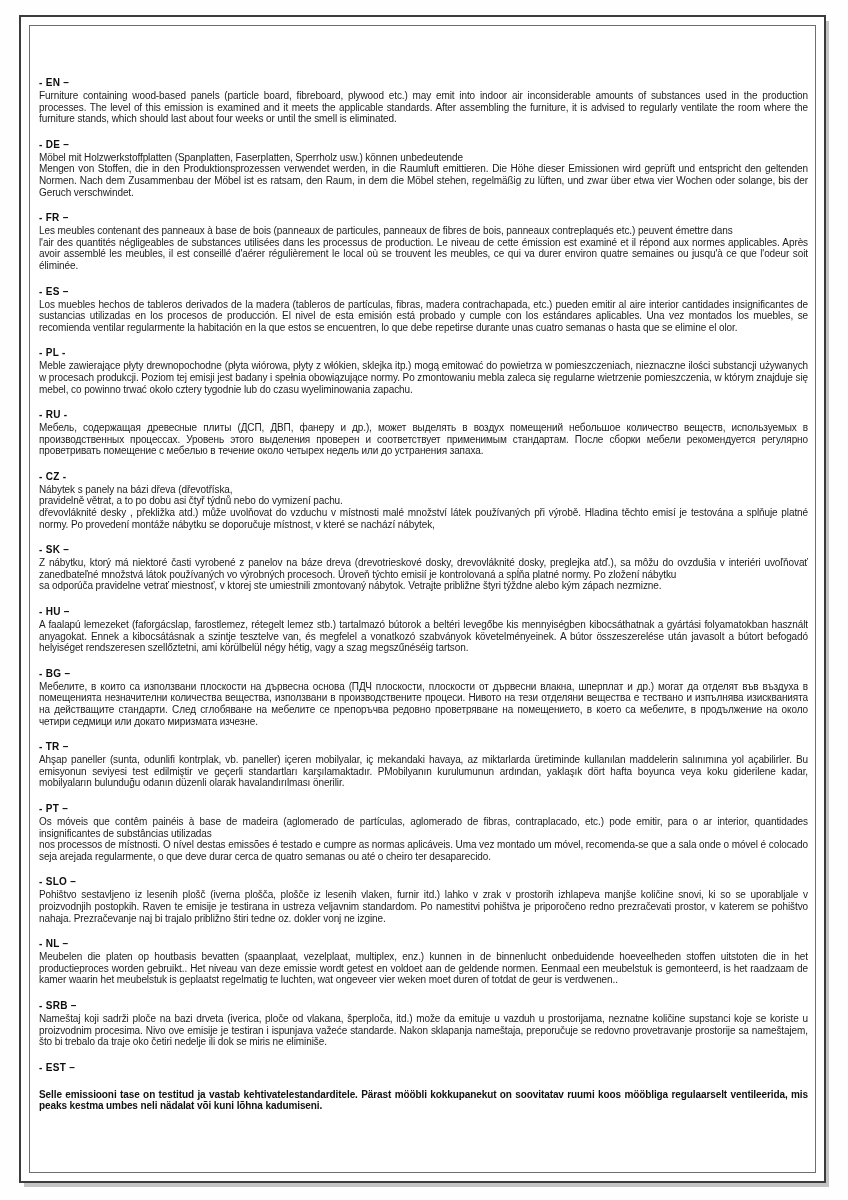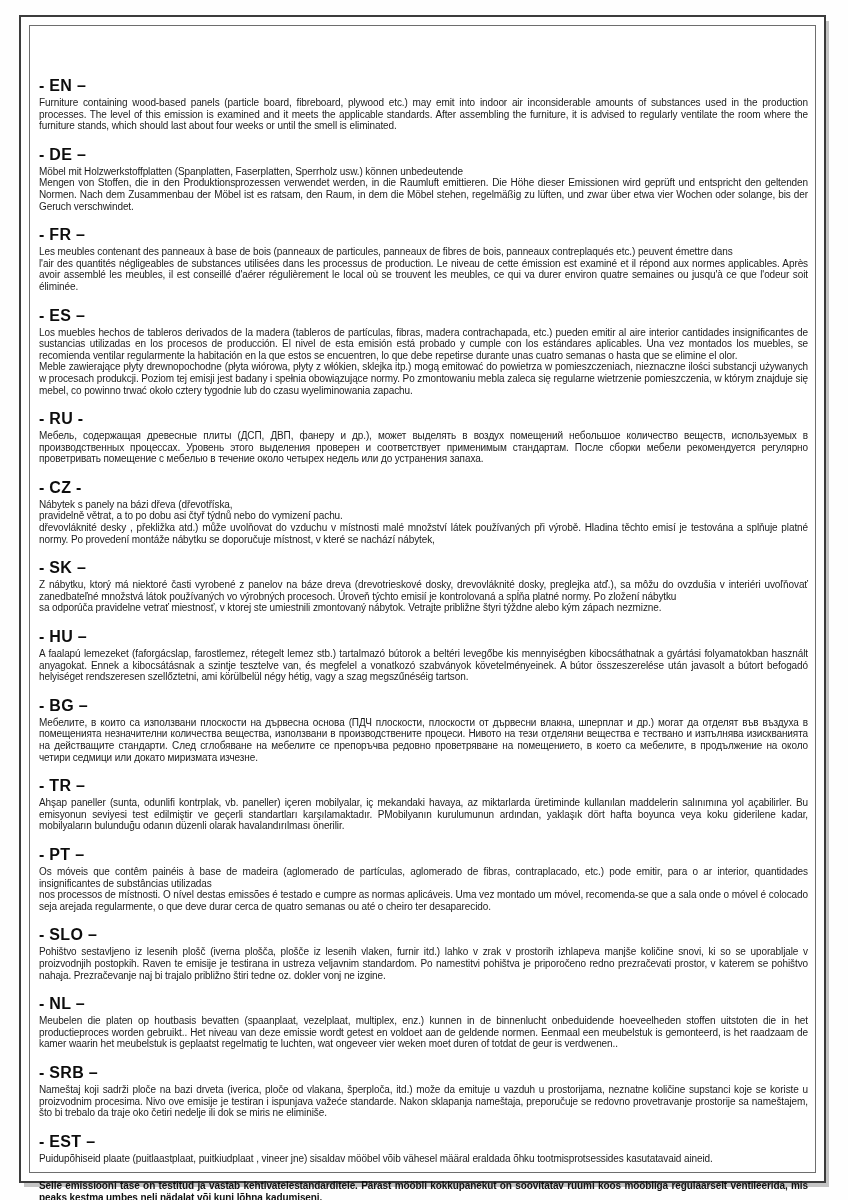--- a/index.html
+++ b/index.html
@@ -28,21 +28,21 @@
     position: absolute;
     left: 8px; top: 8px; right: 8px; bottom: 8px;
     border: 1px solid #6e6e6e;
   }
   .content {
     position: absolute;
     left: 18px; top: 60px; right: 16px;
   }
   .section { margin: 0; }
   .section-heading {
-    font-size: 16px;
+    font-size: 10px;
     font-weight: bold;
     letter-spacing: 0.3px;
     margin: 14px 0 2px 0;
     color: #0d0d0d;
   }
   .section:first-child .section-heading { margin-top: 0; }
   .section-par {
     font-size: 10px;
     line-height: 11.6px;
     letter-spacing: -0.1px;
@@ -86,20 +86,21 @@
   </div>
 
   <div class="section">
     <div class="section-heading">- ES –</div>
     <div>
             <div class="section-par">Los muebles hechos de tableros derivados de la madera  (tableros de partículas, fibras, madera contrachapada,  etc.) pueden emitir al aire interior cantidades  insignificantes de sustancias utilizadas en los procesos  de producción. El nivel de esta emisión está probado y  cumple con los estándares aplicables. Una vez  montados los muebles, se recomienda ventilar  regularmente la habitación en la que estos se  encuentren, lo que debe repetirse durante unas cuatro  semanas o hasta que se elimine el olor.</div>
           </div>
   </div>
 
   <div class="section">
+    <div class="section-heading">- PL -</div>
     <div>
             <div class="section-par">Meble zawierające płyty drewnopochodne (płyta wiórowa, płyty z włókien, sklejka itp.) mogą emitować  do powietrza w pomieszczeniach, nieznaczne ilości  substancji używanych w procesach produkcji. Poziom  tej emisji jest badany i spełnia obowiązujące normy. Po  zmontowaniu mebla zaleca się regularne wietrzenie  pomieszczenia, w którym znajduje się mebel, co powinno trwać około cztery tygodnie lub do czasu  wyeliminowania zapachu.</div>
           </div>
   </div>
 
   <div class="section">
     <div class="section-heading">- RU -</div>
     <div>
             <div class="section-par">Мебель, содержащая древесные плиты (ДСП, ДВП,  фанеру и др.), может выделять в воздух помещений  небольшое количество веществ, используемых в производственных процессах. Уровень этого  выделения проверен и соответствует применимым  стандартам. После сборки мебели рекомендуется  регулярно проветривать помещение с мебелью в  течение около четырех недель или до устранения  запаха.</div>
           </div>
@@ -168,19 +169,18 @@
   <div class="section">
     <div class="section-heading">- SRB –</div>
     <div>
             <div class="section-par">Nameštaj koji sadrži ploče na bazi drveta (iverica, ploče  od vlakana, šperploča, itd.) može da emituje u vazduh u  prostorijama, neznatne količine supstanci koje se  koriste u proizvodnim procesima. Nivo ove emisije je  testiran i ispunjava važeće standarde. Nakon sklapanja  nameštaja, preporučuje se redovno provetravanje  prostorije sa nameštajem, što bi trebalo da traje oko  četiri nedelje ili dok se miris ne eliminiše.</div>
           </div>
   </div>
 
   <div class="section">
     <div class="section-heading">- EST –</div>
     <div>
-            <div class="section-par">Puidupõhiseid plaate (puitlaastplaat, puitkiudplaat ,  vineer jne) sisaldav mööbel võib vähesel määral eraldada õhku tootmisprotsessides kasutatavaid aineid.</div>
             <div class="section-par bold">Selle emissiooni tase on testitud ja vastab kehtivatelestandarditele. Pärast mööbli kokkupanekut on  soovitatav ruumi koos mööbliga regulaarselt ventileerida, mis peaks kestma umbes neli nädalat või  kuni lõhna kadumiseni.</div>
           </div>
   </div>
 </div>
   </div>
 </div>
 
 </body></html>

